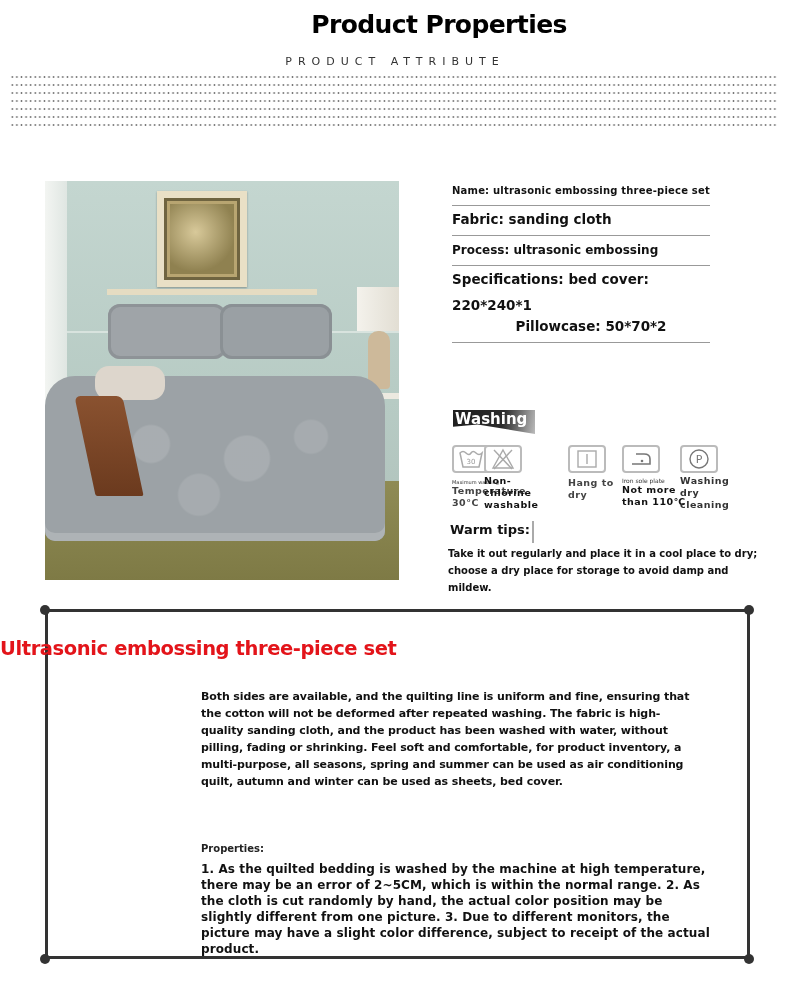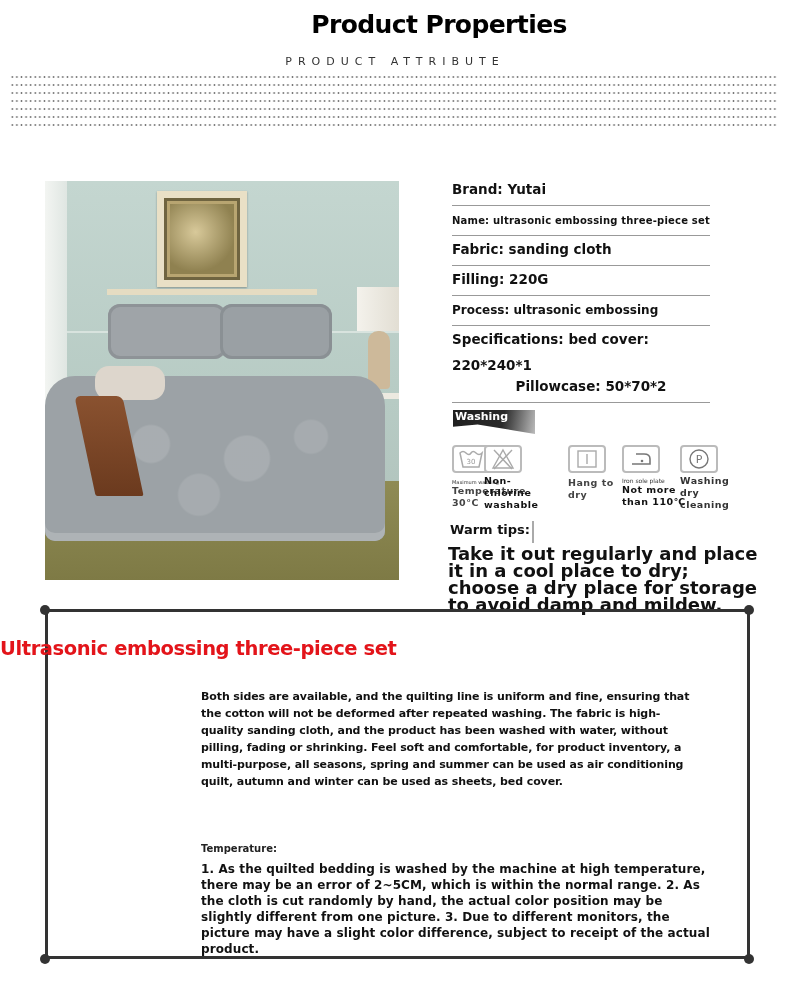--- a/index.html
+++ b/index.html
@@ -44,32 +44,32 @@
   .props { position: absolute; left: 452px; top: 176px; width: 258px; }
   .prop { position: relative; border-bottom: 1px solid #999; font-family: "DejaVu Sans", sans-serif; font-weight: bold; color: #111; }
   .prop.big { font-size: 13.5px; height: 30px; line-height: 26px; }
   .prop.small { font-size: 10px; height: 30px; line-height: 29px; letter-spacing: 0.2px; }
   .prop.mid { font-size: 12px; height: 30px; line-height: 28px; }
   .prop.noline { border-bottom: none; }
   .prop.centered { text-align: center; padding-left: 20px; margin-top: 17px; }
 
   .wash-header { position: absolute; left: 453px; top: 410px; width: 82px; height: 24px;
     background: linear-gradient(100deg,#1f1f1f 0%, #2a2a2a 60%, #bbb 100%); clip-path: polygon(0 0,100% 0,100% 100%,30% 60%,0 70%); }
-  .wash-header span { position: absolute; left: 2px; top: 0; font-size: 11px; font-weight: bold; color: #fff; font-family: "DejaVu Sans", sans-serif; }
+  .wash-header span { position: absolute; left: 2px; top: 0; font-size: 15px; font-weight: bold; color: #fff; font-family: "DejaVu Sans", sans-serif; }
 
   .care { position: absolute; top: 445px; width: 64px; }
   .care .icon { width: 38px; height: 28px; border: 2px solid #bbb; border-radius: 4px; display: flex; align-items: center; justify-content: center; background: #fff; }
   .care .icon svg { display: block; }
   .care .lbl-tiny { font-size: 5px; color: #333; margin-top: 6px; font-family: "DejaVu Sans", sans-serif; white-space: nowrap; }
   .care .lbl { font-size: 9.5px; font-weight: bold; color: #444; line-height: 12px; font-family: "DejaVu Sans", sans-serif; letter-spacing: 0.5px; }
   .care .lbl.dark { color: #111; }
 
   .warm-title { position: absolute; left: 450px; top: 522px; font-family: "DejaVu Sans", sans-serif; font-weight: bold; font-size: 13px; color: #111; }
   .warm-bar { position: absolute; left: 532px; top: 521px; width: 2px; height: 22px; background: #aaa; }
-  .warm-text { position: absolute; left: 448px; top: 545px; width: 310px; font-family: "DejaVu Sans", sans-serif; font-weight: bold; font-size: 18px; line-height: 17px; color: #111; }
+  .warm-text { position: absolute; left: 448px; top: 545px; width: 310px; font-family: "DejaVu Sans", sans-serif; font-weight: bold; font-size: 10px; line-height: 17px; color: #111; }
 
   
   .box { position: absolute; left: 45px; top: 609px; width: 705px; height: 350px; border: 3px solid #333; border-right-width: 3px; }
   .knob { position: absolute; width: 10px; height: 10px; border-radius: 50%; background: #333; }
   .box-title { position: absolute; left: 0; width: 790px; top: 637px; text-align: left; font-family: "DejaVu Sans", sans-serif; font-weight: bold;
     font-size: 19.5px; color: #e3141a; letter-spacing: -0.4px; }
   .box-body { position: absolute; left: 201px; top: 688px; width: 490px; font-family: "DejaVu Sans", sans-serif; font-weight: bold;
     font-size: 11px; line-height: 17px; color: #111; letter-spacing: -0.1px; }
   .desc-label { position: absolute; left: 201px; top: 843px; font-family: "DejaVu Sans", sans-serif; font-weight: bold; font-size: 10px; color: #222; }
   .desc-body { position: absolute; left: 201px; top: 861px; width: 515px; font-family: "DejaVu Sans", sans-serif; font-weight: bold;
@@ -93,24 +93,22 @@
   <div class="floor"></div>
   <div class="headboard"></div>
   <div class="pillow1"></div>
   <div class="pillow2"></div>
   <div class="bed"></div>
   <div class="cushion"></div>
   <div class="throw"></div>
 </div>
 
 <div class="props">
-  <div class="prop big">Brand: Yutai</div>
   <div class="prop small">Name: ultrasonic embossing three-piece set</div>
   <div class="prop big">Fabric: sanding cloth</div>
-  <div class="prop big">Filling: 220G</div>
   <div class="prop mid">Process: ultrasonic embossing</div>
   <div class="prop big noline">Specifications: bed cover: 220*240*1</div>
   <div class="prop big centered">Pillowcase: 50*70*2</div>
 </div>
 
 <div class="wash-header">
   <span>Washing</span>
 </div>
 
 <div class="care" style="left:452px;">
@@ -170,14 +168,14 @@
 <div class="warm-text">Take it out regularly and place it in a cool place to dry; choose a dry place for storage to avoid damp and mildew.</div>
 
 <div class="box"></div>
 <div class="knob" style="left:40px;top:605px;"></div>
 <div class="knob" style="left:744px;top:605px;"></div>
 <div class="knob" style="left:40px;top:954px;"></div>
 <div class="knob" style="left:744px;top:954px;"></div>
 
 <div class="box-title">Ultrasonic embossing three-piece set</div>
 <div class="box-body">Both sides are available, and the quilting line is uniform and fine, ensuring that the cotton will not be deformed after repeated washing. The fabric is high-quality sanding cloth, and the product has been washed with water, without pilling, fading or shrinking. Feel soft and comfortable, for product inventory, a multi-purpose, all seasons, spring and summer can be used as air conditioning quilt, autumn and winter can be used as sheets, bed cover.</div>
-<div class="desc-label">Temperature:</div>
+<div class="desc-label">Properties:</div>
 <div class="desc-body">1. As the quilted bedding is washed by the machine at high temperature, there may be an error of 2~5CM, which is within the normal range. 2. As the cloth is cut randomly by hand, the actual color position may be slightly different from one picture. 3. Due to different monitors, the picture may have a slight color difference, subject to receipt of the actual product.</div>
 
 </body></html>

